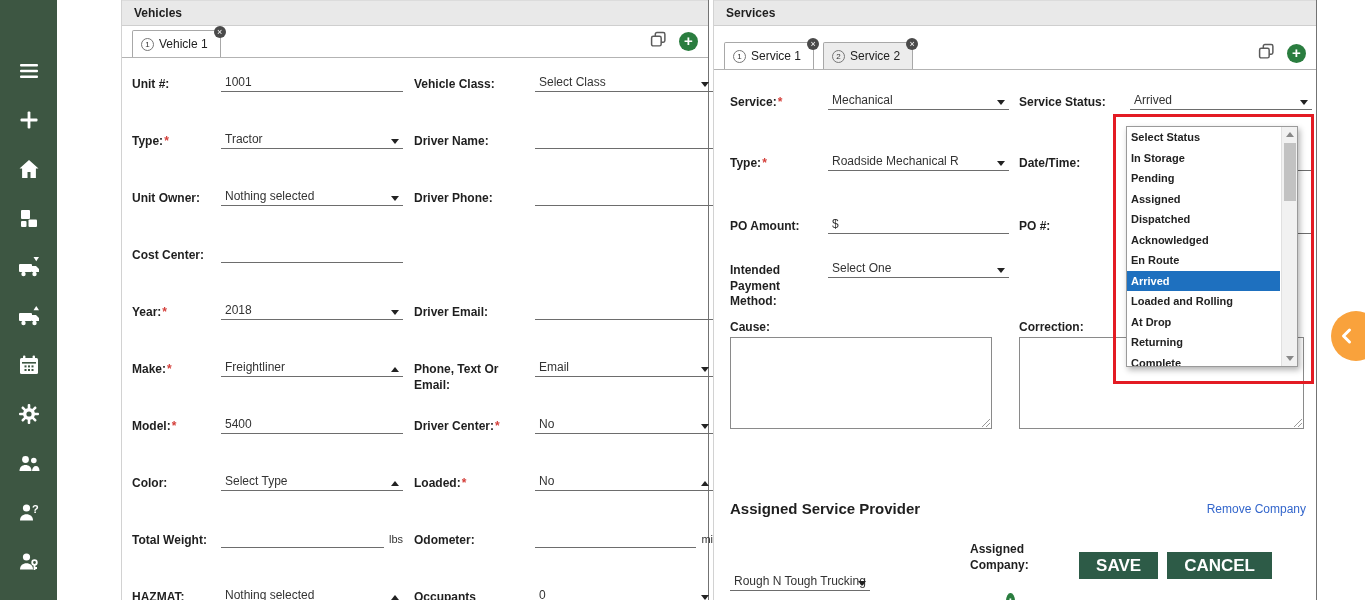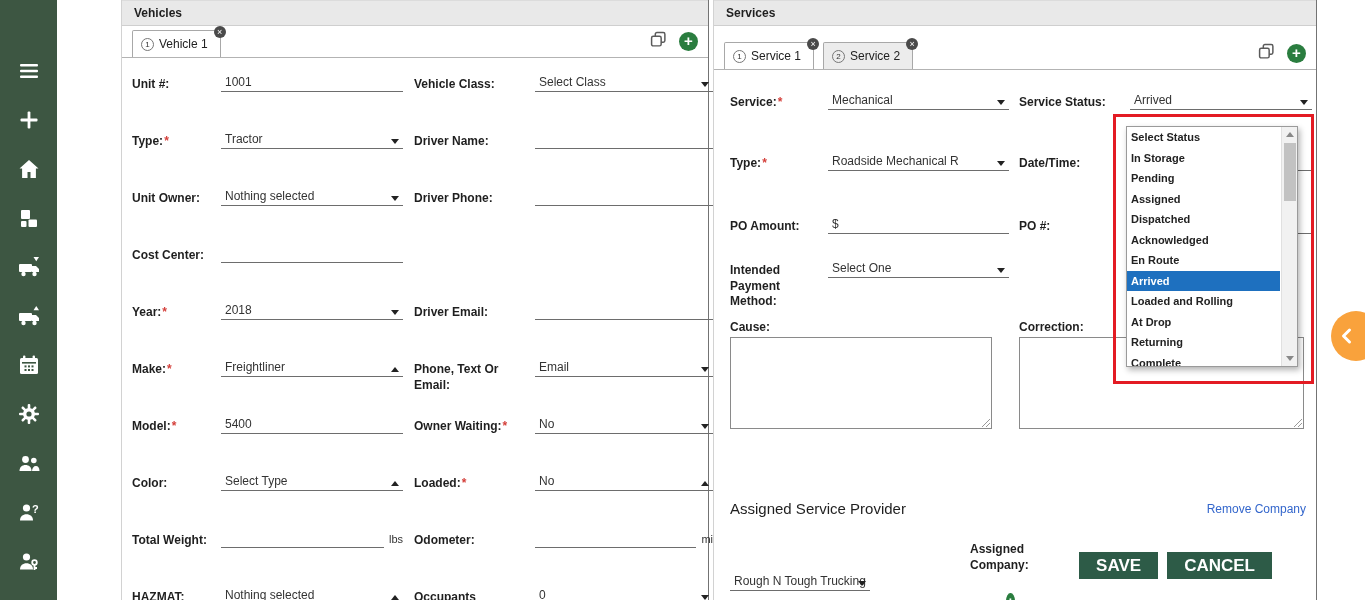--- a/index.html
+++ b/index.html
@@ -61,21 +61,21 @@
   .ta { border:1px solid #8a8a8a; height:92px; position:relative; background:#fff; align-self:start; }
   .ta::after { content:""; position:absolute; right:1px; bottom:1px; width:10px; height:10px;
                background:repeating-linear-gradient(135deg, transparent 0 2px, #999 2px 3px);
                clip-path:polygon(100% 0,100% 100%,0 100%); }
   #cause-ta { grid-column:1/3; width:262px; }
   #correction-ta { grid-column:3/5; width:285px; }
 
   
   .provider { position:absolute; left:16px; top:500px; width:576px; }
   .provider-head { display:flex; align-items:center; }
-  .provider-title { font-size:15px; font-weight:normal; color:#1f1f1f; }
+  .provider-title { font-size:15px; font-weight:bold; color:#1f1f1f; }
   .link { margin-left:auto; font-size:12px; color:#3366cc; cursor:pointer; }
   .provider-grid { margin-top:22px; display:flex; align-items:center;flex-direction:column; }
   .pg-l1 { width:96px; } .pg-c1 { width:140px; } .pg-plus { width:40px; padding-left:8px; padding-top:2px; }
   .pg-l2 { width:96px; } .pg-c2 { width:198px; }
 
   .footer-btns { position:absolute; right:44px; top:552px; display:flex; gap:9px; z-index:4; }
   .btn { height:27px; padding:0 17px; background:#2d5b47; color:#fff; font-size:17px; font-weight:bold;
          border:none; display:flex; align-items:center; cursor:pointer; }
 
   
@@ -299,21 +299,21 @@
     <div class="flabel"><span>Phone, Text Or Email:</span></div>
     <div class="control">
         <span class="val">Email</span>
         <span class="caret"></span>
       </div>
 
     <div class="flabel"><span>Model:</span><span class="req">*</span></div>
     <div class="control">
         <span class="val">5400</span>
       </div>
-    <div class="flabel"><span>Owner Waiting:</span><span class="req">*</span></div>
+    <div class="flabel"><span>Driver Center:</span><span class="req">*</span></div>
     <div class="control">
         <span class="val">No</span>
         <span class="caret"></span>
       </div>
 
     <div class="flabel"><span>Color:</span></div>
     <div class="control">
         <span class="val">Select Type</span>
         <span class="caret up"></span>
       </div>

